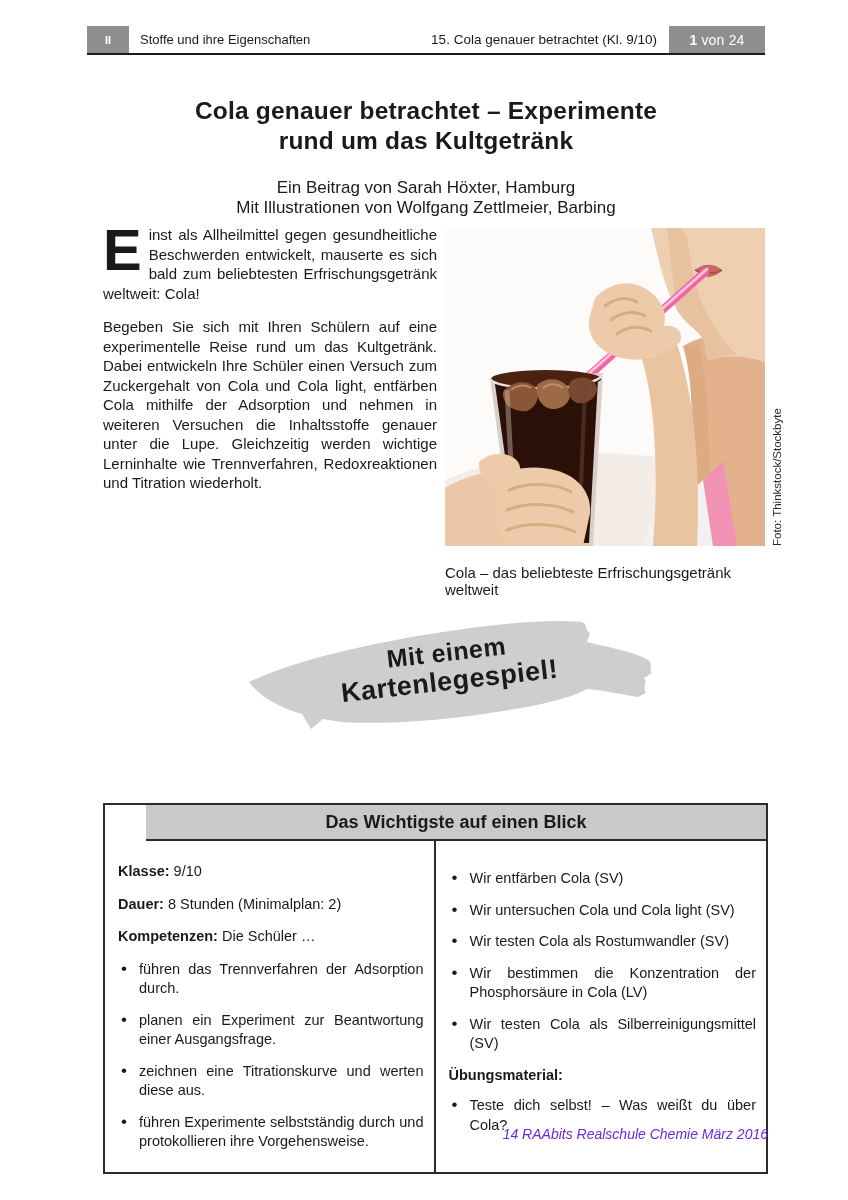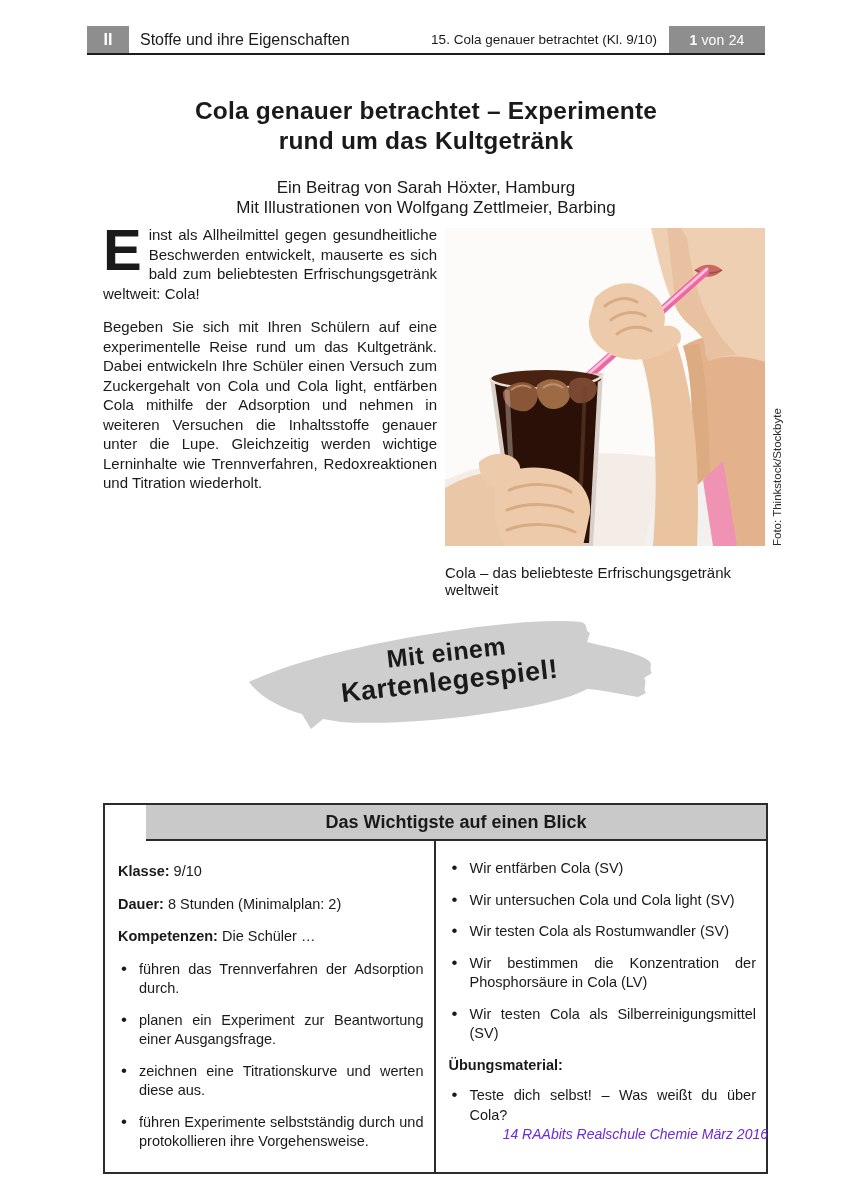--- a/index.html
+++ b/index.html
@@ -9,22 +9,22 @@
   }
   
   .kopf{
     position:absolute;left:87px;top:26px;width:678px;height:29px;
     display:flex;align-items:center;border-bottom:2px solid #1c1c1c;box-sizing:border-box;
   }
   .badge{
     background:#8e8e8e;color:#ffffff;height:27px;display:flex;align-items:center;justify-content:center;
     font-size:14px;
   }
-  .badge-section{width:42px;font-weight:bold;font-size:16px;}
-  .kopf-section-title{margin-left:11px;font-size:16px;flex:0 0 auto;}
+  .badge-section{width:42px;font-weight:bold;font-size:11px;}
+  .kopf-section-title{margin-left:11px;font-size:13px;flex:0 0 auto;}
   .kopf-spacer{flex:1 1 auto;}
   .kopf-unit-title{font-size:13.5px;margin-right:12px;}
   .badge-page{width:96px;letter-spacing:.2px;}
   .badge-page b{margin-right:4px;}
   
   .titleblock{position:absolute;left:87px;top:96px;width:678px;text-align:center;}
   .titleblock h1{margin:0;font-size:24.5px;line-height:30px;font-weight:bold;letter-spacing:.2px;}
   .byline{margin-top:22px;font-size:17px;line-height:19.5px;}
   
   .intro{
@@ -62,21 +62,21 @@
   }
   .ovbox-title{
     background:#c9c9c9;border-bottom:2px solid #2b2b2b;
     text-align:center;font-weight:bold;font-size:18px;padding:7px 0 6px 0;margin-left:41px;
   }
   .ovbox-cols{display:flex;align-items:stretch;}
   .ovcol{width:50%;box-sizing:border-box;padding:18px 10px 8px 13px;font-size:14.5px;line-height:19.5px;}
   .ovcol-left{border-right:2px solid #2b2b2b;}
   .ovcol p.row{margin:3px 0 13px 0;}
   .ovcol p.row b{font-weight:bold;}
-  .ovcol ul{list-style:none;margin:0 0 10px 0;padding:0;}
+  .ovcol ul{list-style:none;margin:10px 0 10px 0;padding:0;}
   .ovcol li{position:relative;padding-left:21px;margin:0 0 12px 0;text-align:justify;hyphens:auto;-webkit-hyphens:auto;}
   .ovcol li::before{content:"\2022";position:absolute;left:3px;top:-1px;font-size:17px;}
   .ovcol p.subhead{margin:2px 0 11px 0;font-weight:bold;}
   
   .imprint{
     position:absolute;right:80px;top:1126px;font-size:14px;font-style:italic;color:#6d28d9;
   }
 </style>
 </head>
 <body>

